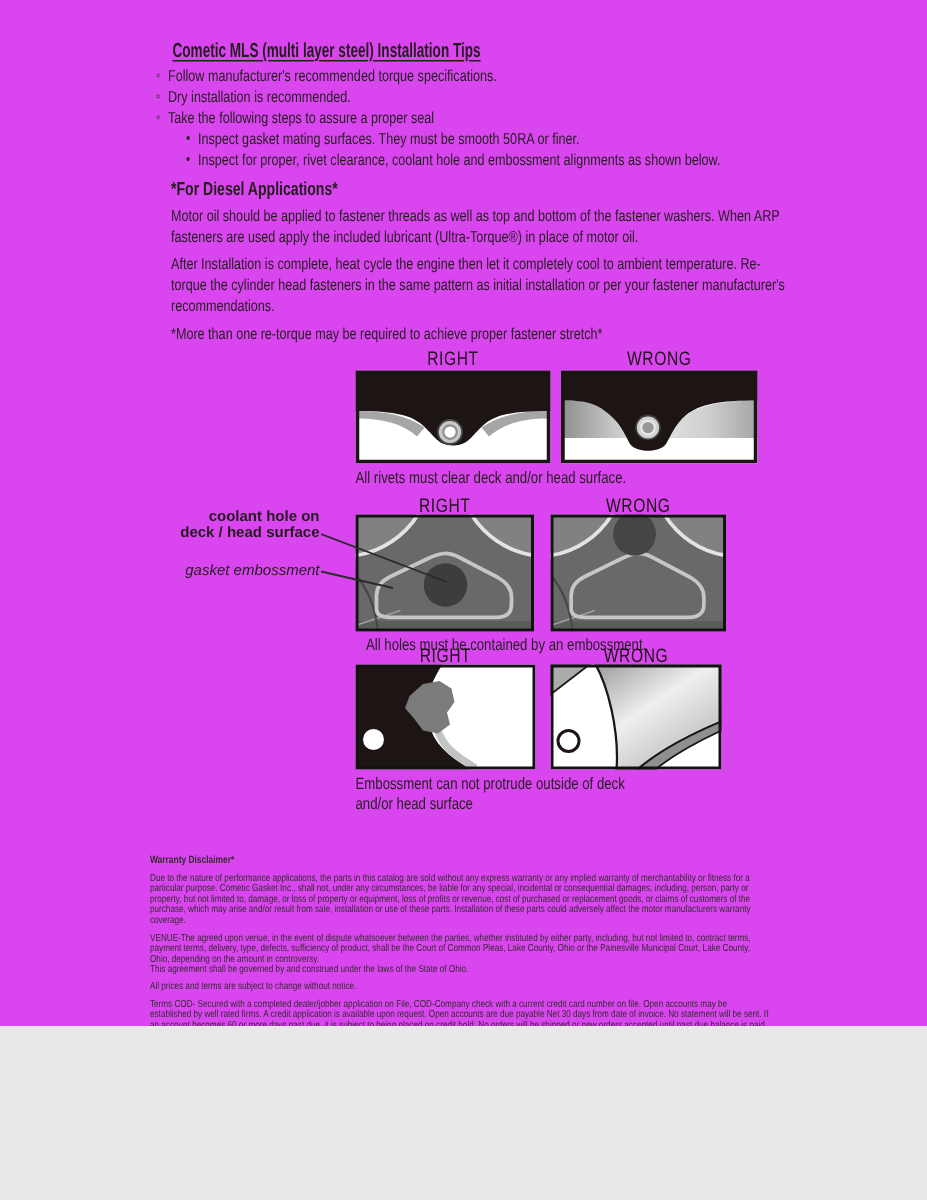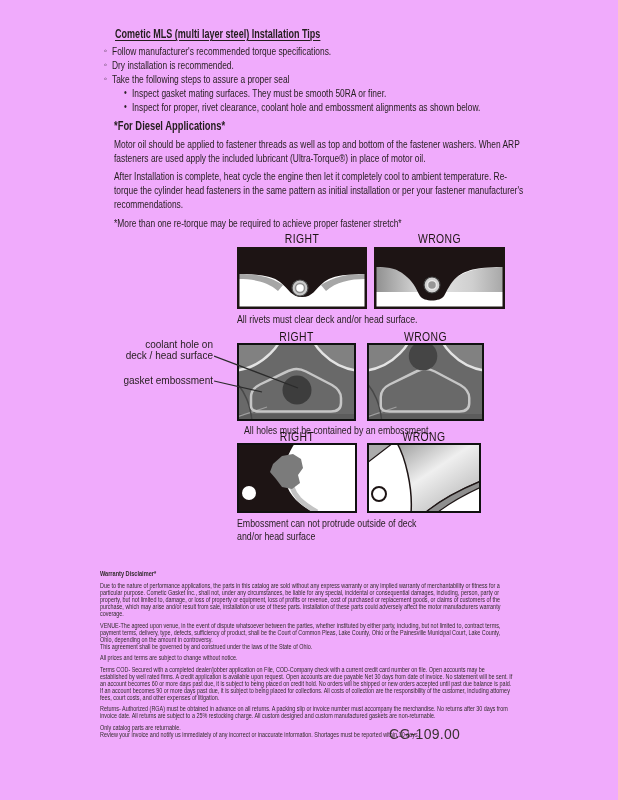--- a/index.html
+++ b/index.html
@@ -1,18 +1,18 @@
 <!DOCTYPE html>
 <html><head>
 <meta charset="utf-8">
 <style>
   html,body { margin:0; padding:0; background:#e8e8e8; }
   .page {
-    position:relative; width:618px; height:800px; margin:0 auto;
-    background:#f0abfc; overflow:hidden;
+    position:relative; width:618px; height:684px; margin:0 auto;
+    background:#d946ef; overflow:hidden;
     font-family:"Liberation Sans", sans-serif; color:#241d1e;
   }
   .abs { position:absolute; }
   
   .cond { transform:scaleX(0.8); transform-origin:0 0; }
   .condc { transform:scaleX(0.8); transform-origin:50% 0; }
 
   .title {
     left:115px; top:26px; width:360px;
     font-size:13.5px; font-weight:bold; white-space:nowrap;
@@ -110,23 +110,23 @@
       <circle cx="58" cy="38" r="8" fill="#d2d2d2" stroke="#3f3f3f" stroke-width="1.2"></circle>
       <circle cx="58" cy="38" r="4.5" fill="#969696" stroke="#e8e8e8" stroke-width="1.5"></circle>
       <rect x="1.25" y="1.25" width="128.5" height="59.5" fill="none" stroke="#1d1414" stroke-width="2.5"></rect>
     </svg>
   </div>
   <div class="abs caption cond" style="left:237px; top:313px; width:340px;">All rivets must clear deck and/or head surface.</div>
 
   <div class="abs dlabel condc" style="left:237px; top:329px; width:119px;">RIGHT</div>
   <div class="abs dlabel condc" style="left:367px; top:329px; width:117px;">WRONG</div>
 
-  <div class="abs callout" style="left:113px; top:340px; width:100px;">coolant hole on
+  <div class="abs callout" style="left:113px; top:340px; width:100px;font-weight:bold;">coolant hole on
 deck / head surface</div>
-  <div class="abs callout" style="left:113px; top:376px; width:100px;">gasket embossment</div>
+  <div class="abs callout" style="left:113px; top:376px; width:100px;font-style:italic;">gasket embossment</div>
 
   <div class="abs" style="left:237px; top:343px;">
     <svg width="119" height="78" viewBox="0 0 119 78">
       <rect width="119" height="78" fill="#696969"></rect>
       <circle cx="-9" cy="-32" r="60" fill="#818181" stroke="#e3e3e3" stroke-width="2.5"></circle>
       <circle cx="128" cy="-32" r="60" fill="#818181" stroke="#e3e3e3" stroke-width="2.5"></circle>
       <rect y="71" width="119" height="7" fill="#5c5c5c"></rect>
       <path d="M0,74 L30,64" stroke="#9f9f9f" stroke-width="1.2" fill="none"></path>
       <path d="M0,40 C8,50 13,60 15,78" stroke="#484848" stroke-width="1.5" fill="none"></path>
       <path d="M14,63 L14,54 C14,48 17,44.5 23,41.5 L48,29.5 C57,25 62,25 69,28.5 L95,42 C101,45.5 104,50 104,55 L104,60 C104,66 100,68.5 94,68.5 L23,68.5 C17,68.5 14,67 14,63 Z" fill="none" stroke="#c6c6c6" stroke-width="2.5" stroke-linejoin="round"></path>

